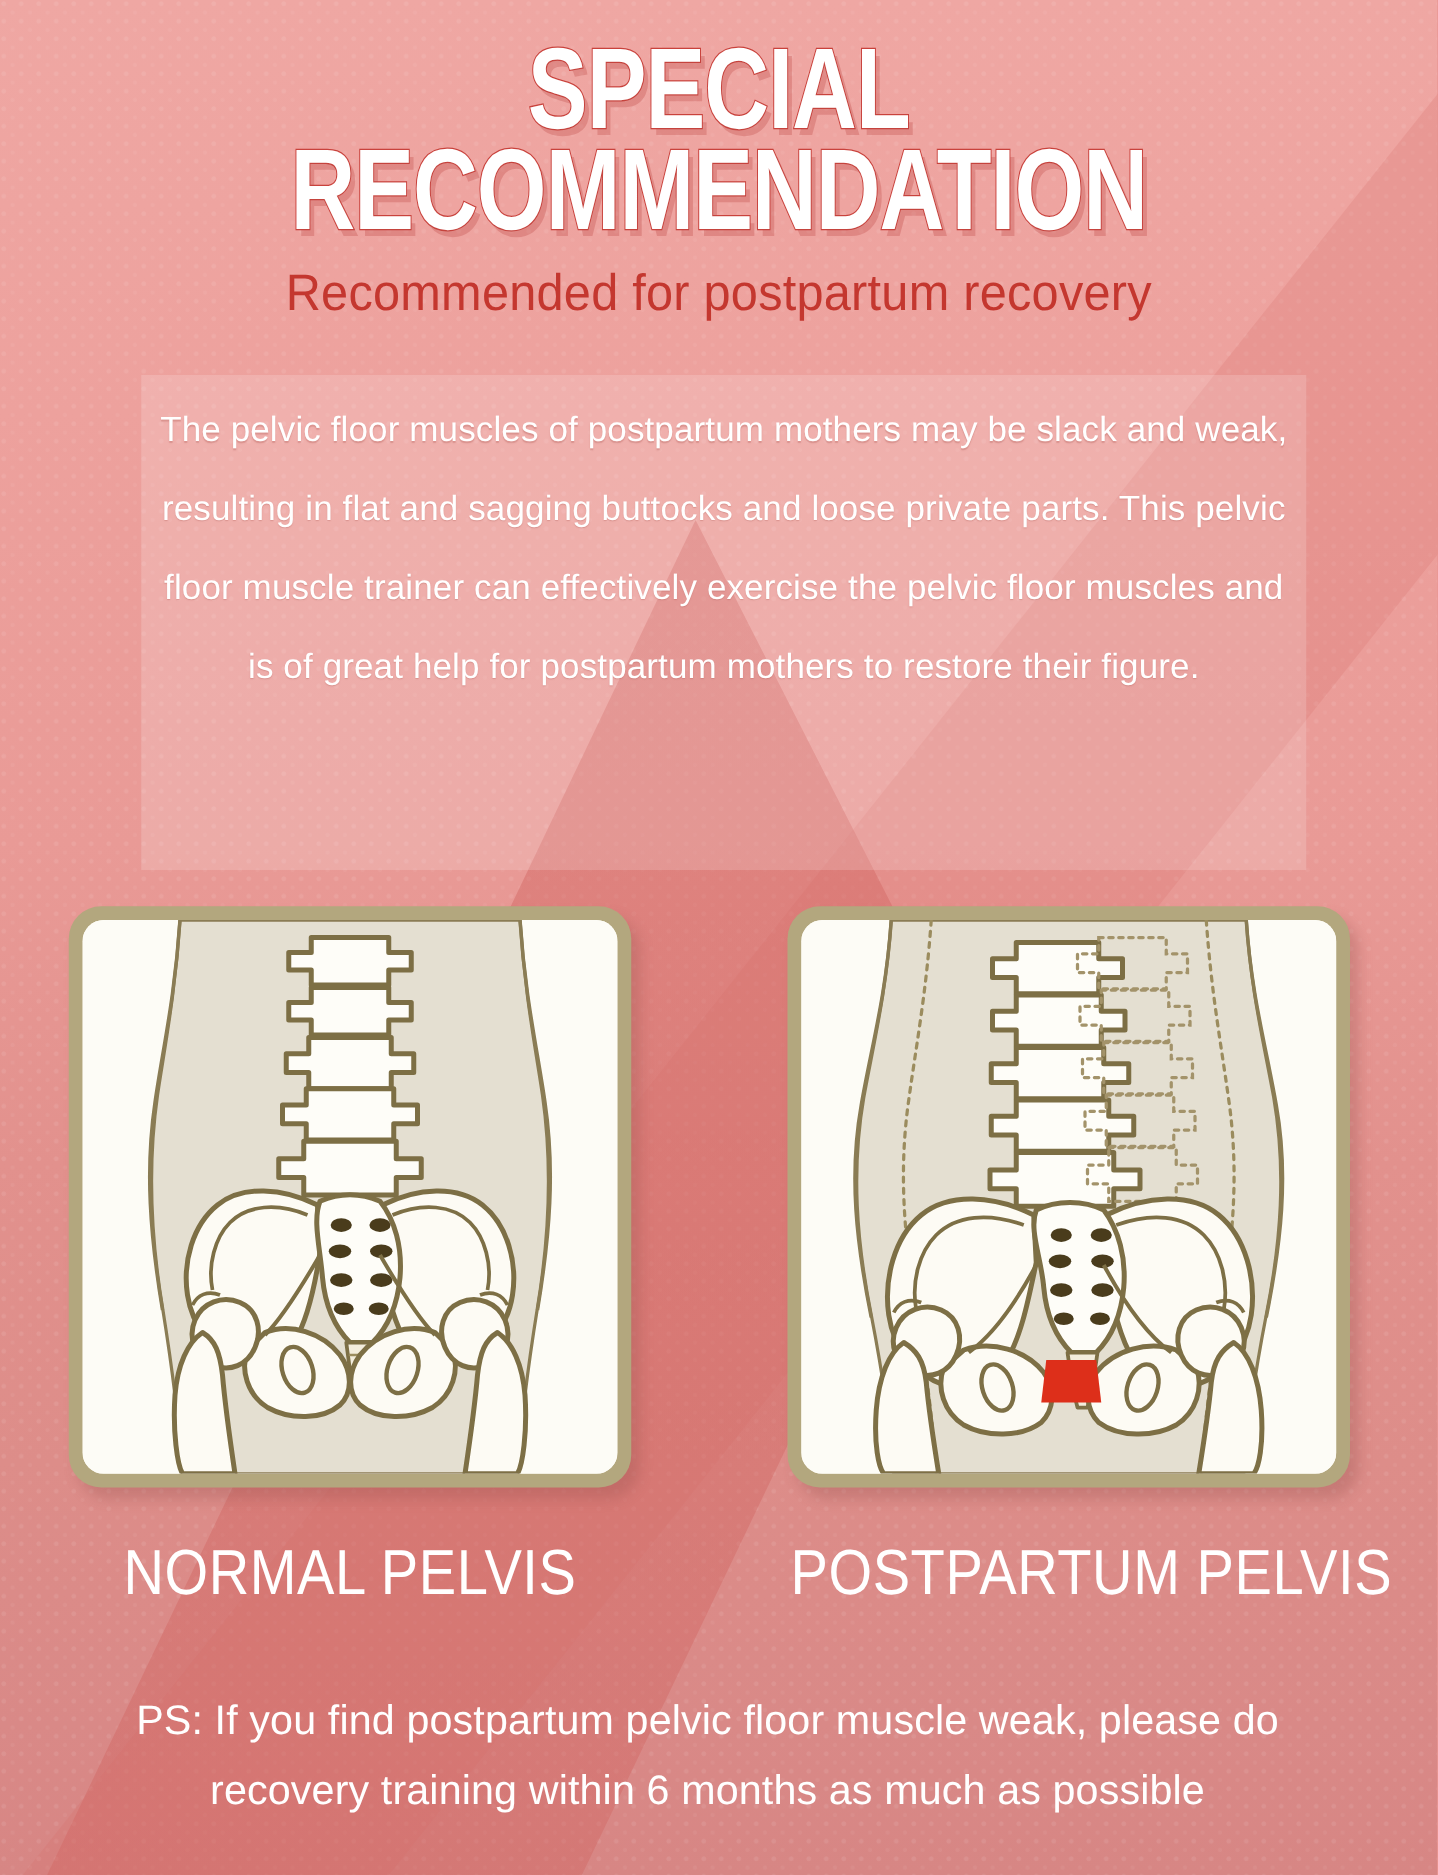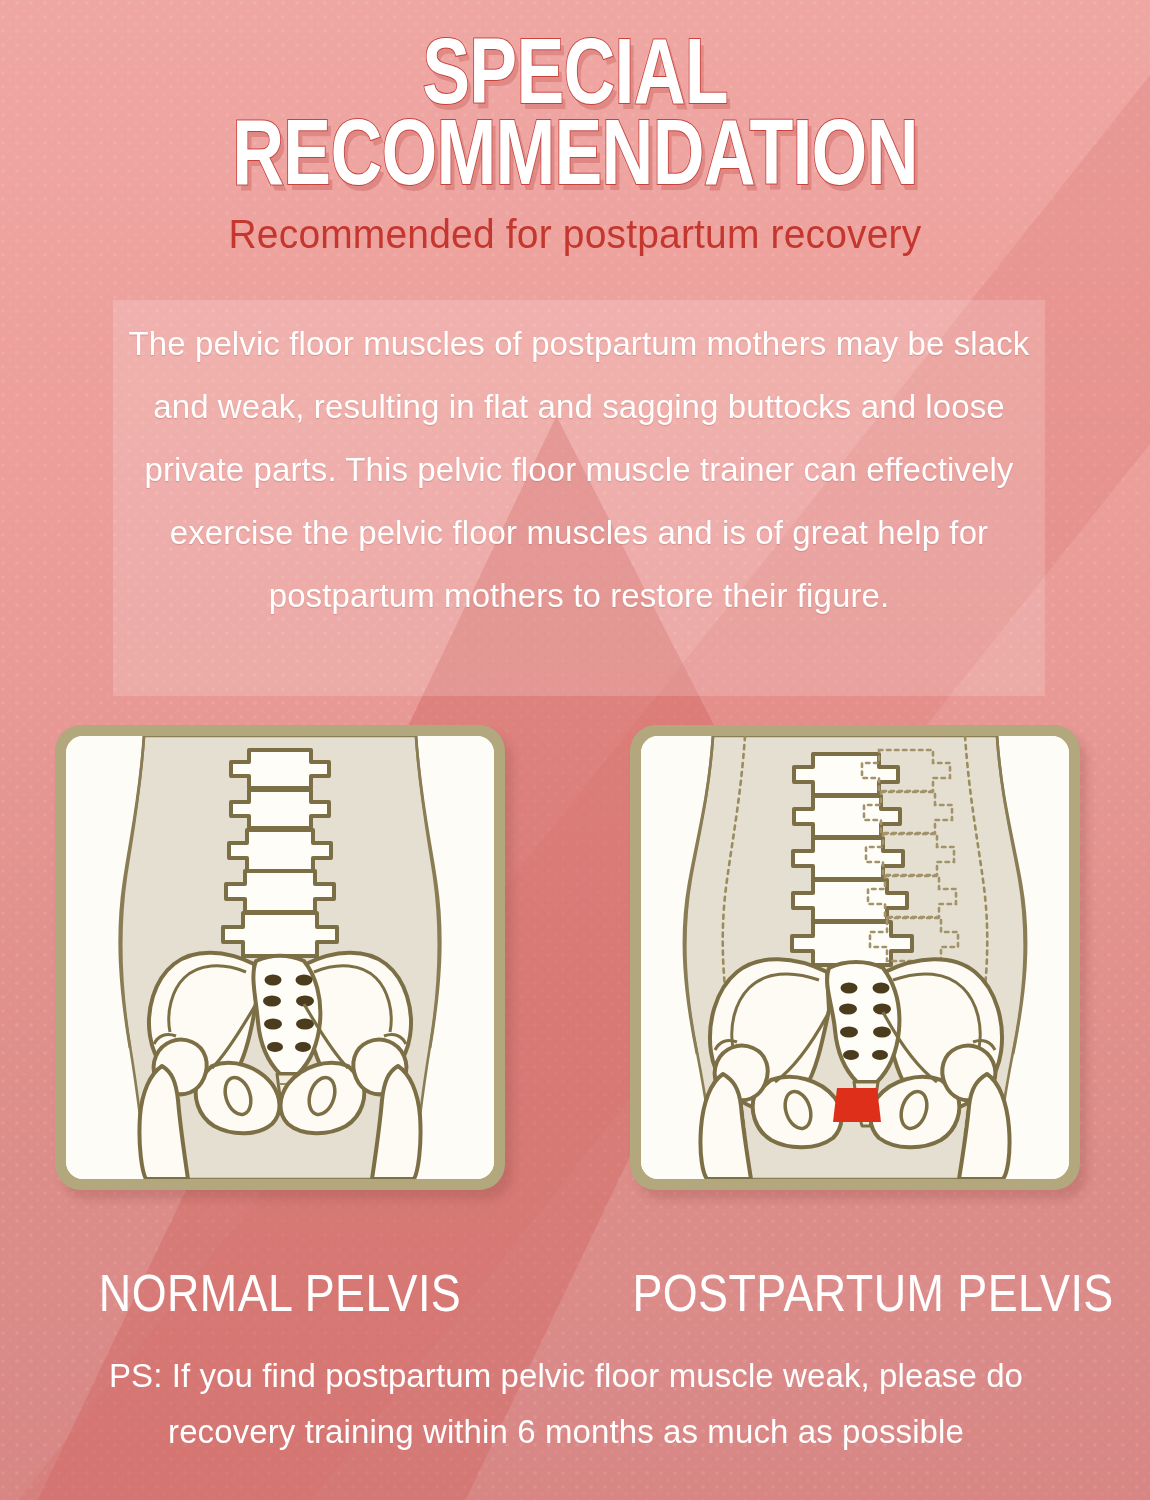--- a/index.html
+++ b/index.html
@@ -93,21 +93,21 @@
     background:rgba(255,255,255,.17);
     z-index:6;
   }
   .para-text{
     position:absolute;
     left:128px; top:312px;
     width:902px;
     z-index:7;
     text-align:center;
     color:#ffffff;
-    font-size:33px;
+    font-size:28px;
     line-height:63px;
     letter-spacing:.1px;
     text-shadow:0 1px 1px rgba(176,88,84,.35);
   }
 
   
   .panels{
     position:absolute; left:0; top:725px; width:1150px; height:470px;
     z-index:6;
   }
@@ -125,21 +125,21 @@
     width:100%; height:100%;
     border-radius:17px;
     background:#fbf8ef;
     overflow:hidden;
     position:relative;
   }
   .panel-inner svg{ display:block; width:100%; height:100%; }
 
   
   .captions{
-    position:absolute; left:0; top:1264px; width:1150px; height:70px;
+    position:absolute; left:0; top:1228px; width:1150px; height:70px;
     z-index:6;
   }
   .caption{
     position:absolute; top:0;
     font-size:51px;
     color:#ffffff;
     font-weight:400;
     letter-spacing:.5px;
     transform:scaleX(.88);
     white-space:nowrap;

